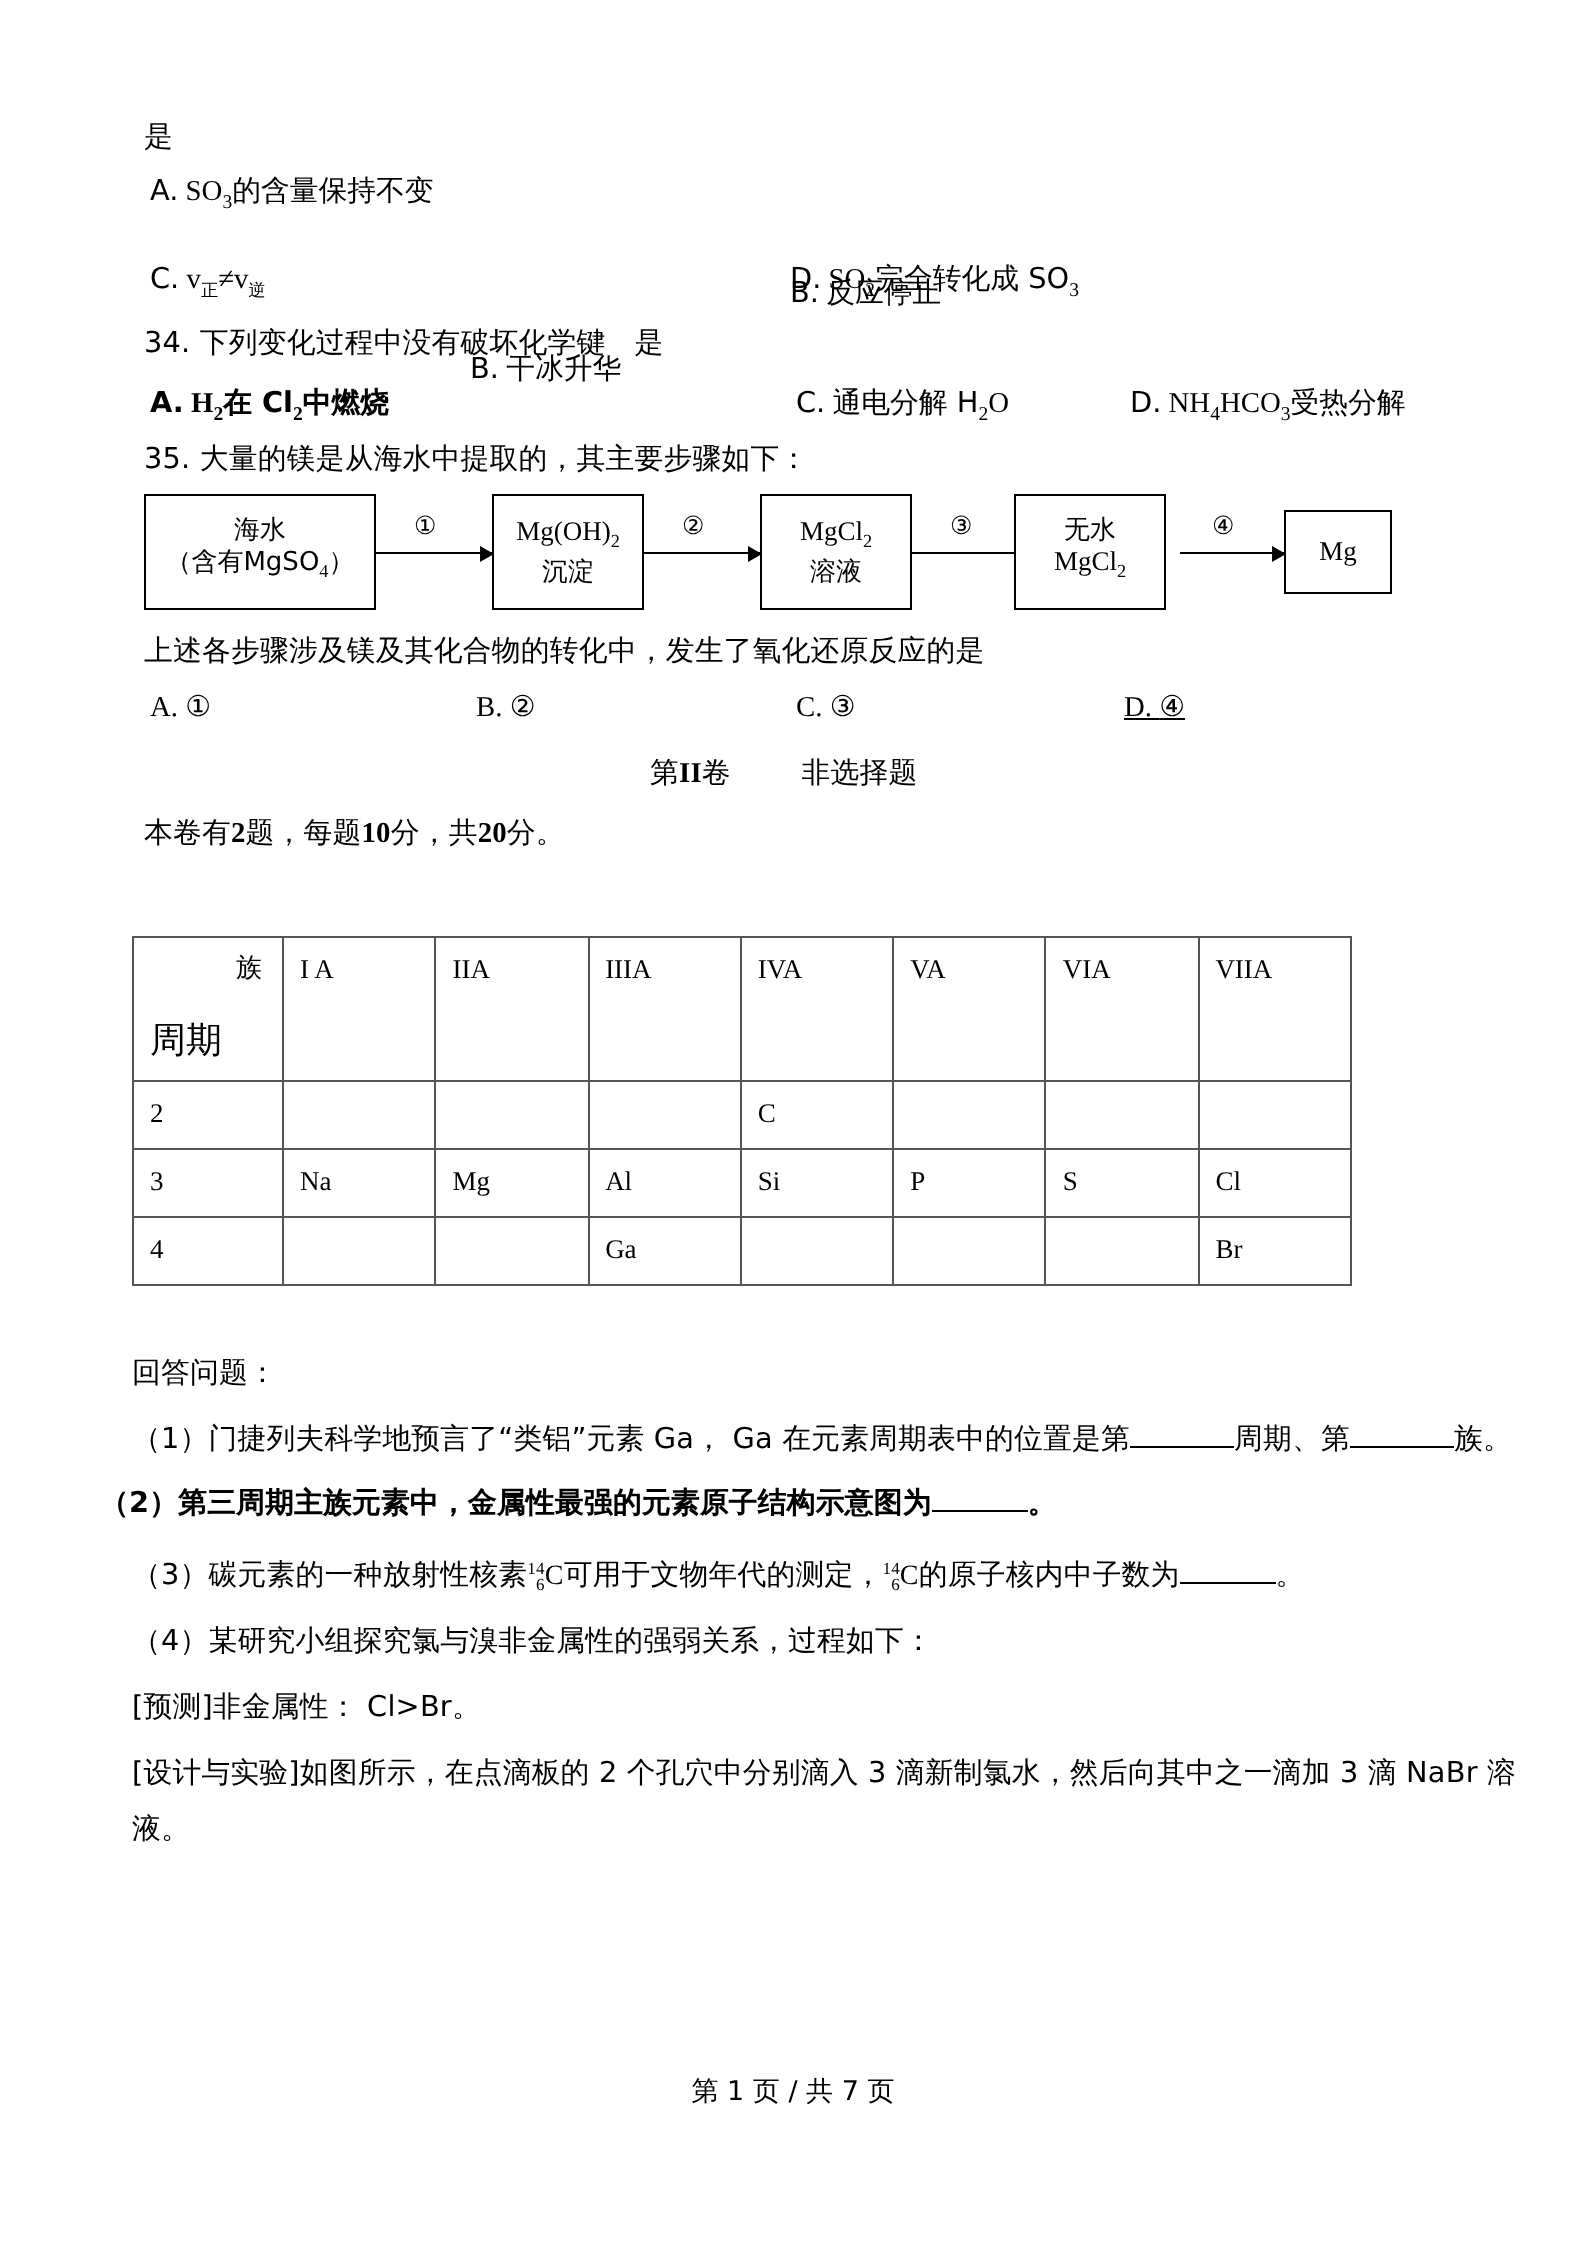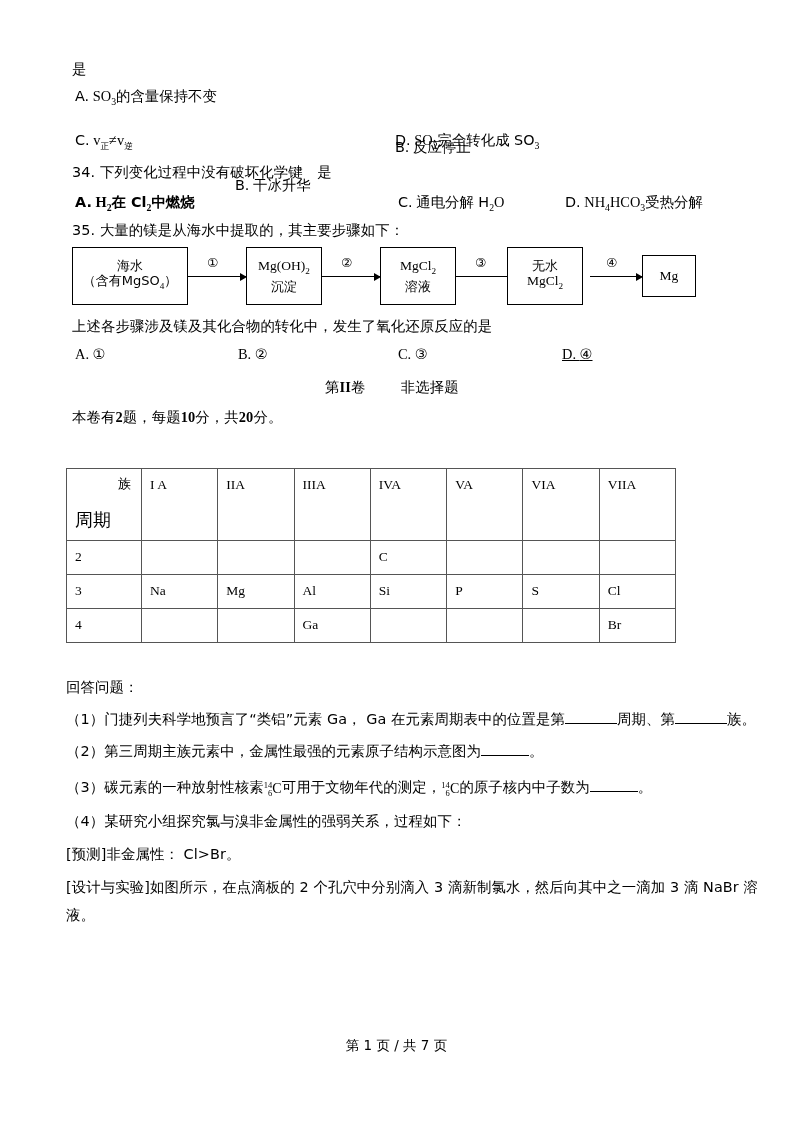--- a/index.html
+++ b/index.html
@@ -309,21 +309,21 @@
     </tr>
   </tbody>
     </table>
 
   <div class="ln cn" style="left:66px; top:678px;">回答问题：</div>
 
   <div class="ln cn" style="left:66px; top:710px;">
     <span>（1）</span><span>门捷列夫科学地预言了“类铝”元素 Ga，  Ga 在元素周期表中的位置是第</span><span class="blank" style="width:52px"></span><span>周期、第</span><span class="blank" style="width:52px"></span><span>族。</span>
   </div>
 
-  <div class="ln cn" style="left:66px; top:742px;">
+  <div class="ln cn" style="left:50px; top:742px;font-weight:bold;">
     <span>（2）</span><span>第三周期主族元素中，金属性最强的元素原子结构示意图为</span><span class="blank" style="width:48px"></span><span>。</span>
   </div>
 
   <div class="ln cn" style="left:66px; top:778px;">
     <span>（3）</span><span>碳元素的一种放射性核素</span><span class="isotope" style="display:inline-block; vertical-align:middle; font-family:'Liberation Serif',serif;"><span style="display:inline-block; vertical-align:middle; font-size:8.5px; line-height:8px; text-align:right;"><span style="display:block">14</span><span style="display:block">6</span></span><span style="font-size:14px">C</span></span><span>可用于文物年代的测定，</span><span class="isotope" style="display:inline-block; vertical-align:middle; font-family:'Liberation Serif',serif;"><span style="display:inline-block; vertical-align:middle; font-size:8.5px; line-height:8px; text-align:right;"><span style="display:block">14</span><span style="display:block">6</span></span><span style="font-size:14px">C</span></span><span>的原子核内中子数为</span><span class="blank" style="width:48px"></span><span>。</span>
   </div>
 
   <div class="ln cn" style="left:66px; top:812px;">
     <span>（4）</span><span>某研究小组探究氯与溴非金属性的强弱关系，过程如下：</span>
   </div>

